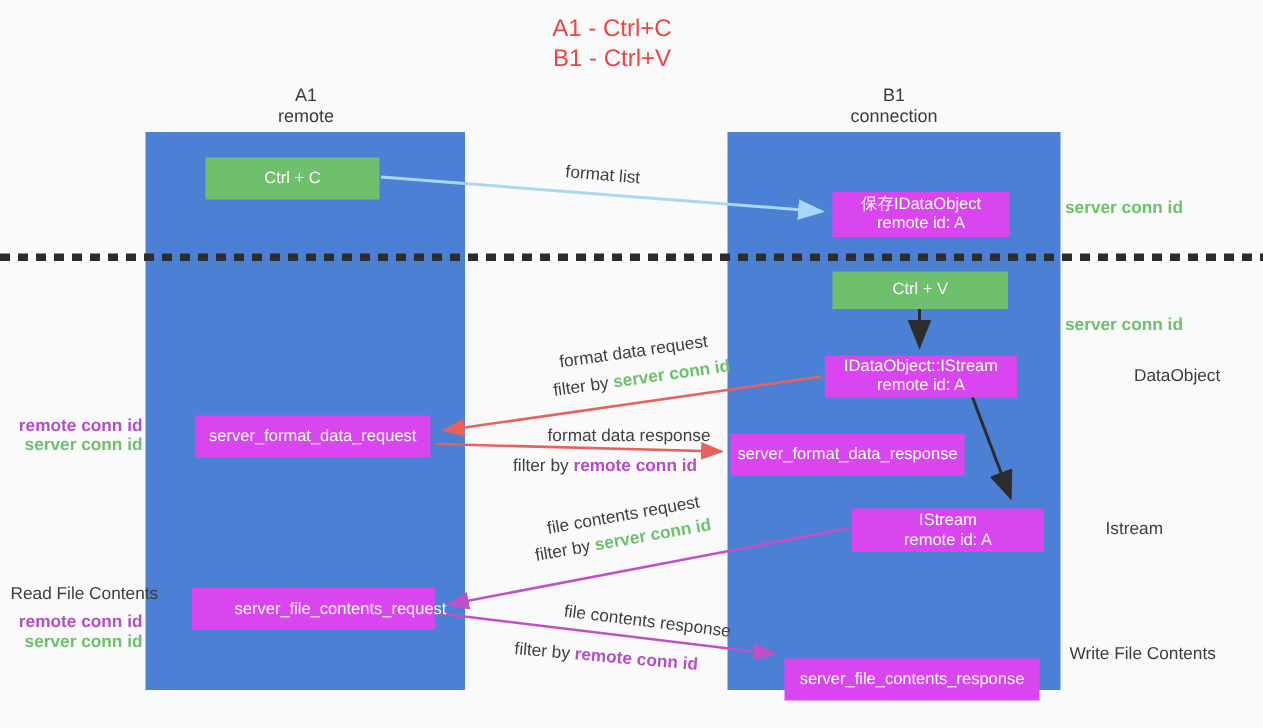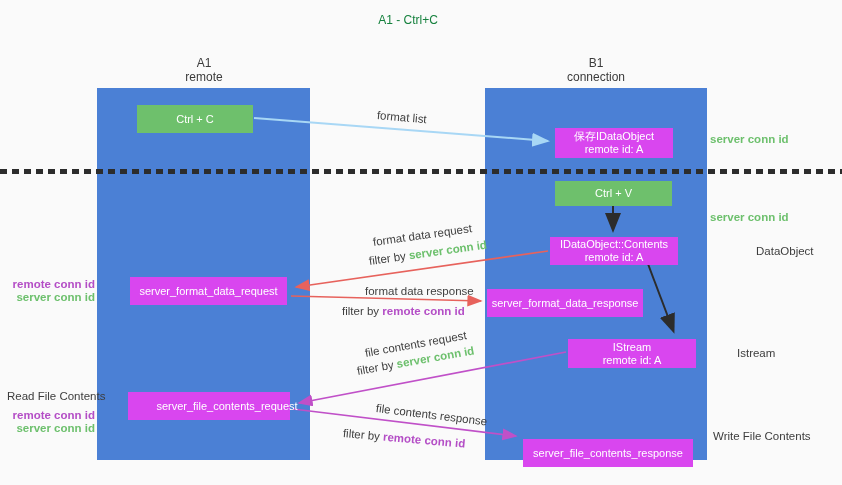--- a/index.html
+++ b/index.html
@@ -12,23 +12,23 @@
     width: 842px;
     height: 485px;
     background: #fafafa;
     overflow: hidden;
     color: #3d3d3d;
   }
   .title {
     position: absolute;
     left: 308px; top: 10px; width: 200px;
     text-align: center;
-    font-size: 12px;
+    font-size: 16px;
     line-height: 20px;
-    color: #15803d;
+    color: #ef4444;
   }
   .col-header {
     position: absolute;
     width: 100px;
     text-align: center;
     font-size: 12px;
     line-height: 14px;
     color: #3b3b3b;
   }
   .lane {
@@ -88,20 +88,21 @@
   .green-text  { color: #6dc06d; font-weight: bold; }
   .purple-text { color: #b44ec6; font-weight: bold; }
 </style>
 </head>
 <body>
 
 <div class="canvas">
 
   <div class="title">
     <div>A1 - Ctrl+C</div>
+    <div>B1 - Ctrl+V</div>
   </div>
 
   <div class="col-header" style="left:154px; top:56px;">
     <div>A1</div>
     <div>remote</div>
   </div>
   <div class="col-header" style="left:546px; top:56px;">
     <div>B1</div>
     <div>connection</div>
   </div>
@@ -142,21 +143,21 @@
   <div class="node orange" style="left:555px; top:128px; width:118px; height:30px;">
     <div>保存IDataObject</div>
     <div>remote id: A</div>
   </div>
 
   <div class="node green" style="left:555px; top:181px; width:117px; height:25px;">
     <span>Ctrl + V</span>
   </div>
 
   <div class="node orange" style="left:550px; top:237px; width:128px; height:28px;">
-    <div>IDataObject::Contents</div>
+    <div>IDataObject::IStream</div>
     <div>remote id: A</div>
   </div>
 
   <div class="node orange" style="left:487px; top:289px; width:156px; height:28px;">
     <span>server_format_data_response</span>
   </div>
 
   <div class="node orange" style="left:130px; top:277px; width:157px; height:28px;">
     <span>server_format_data_request</span>
   </div>

